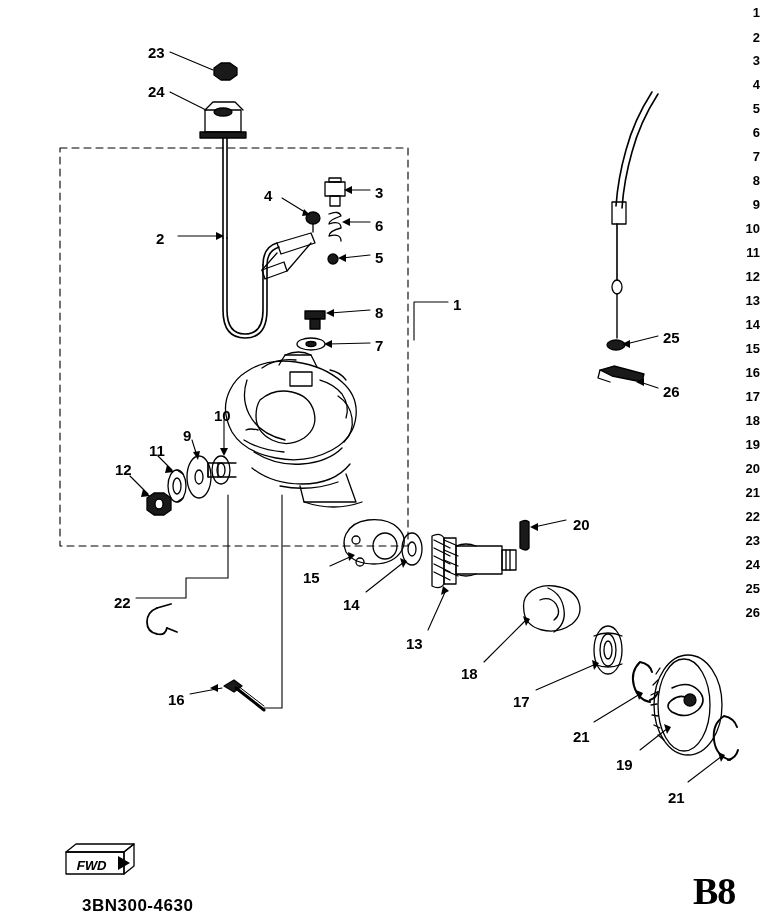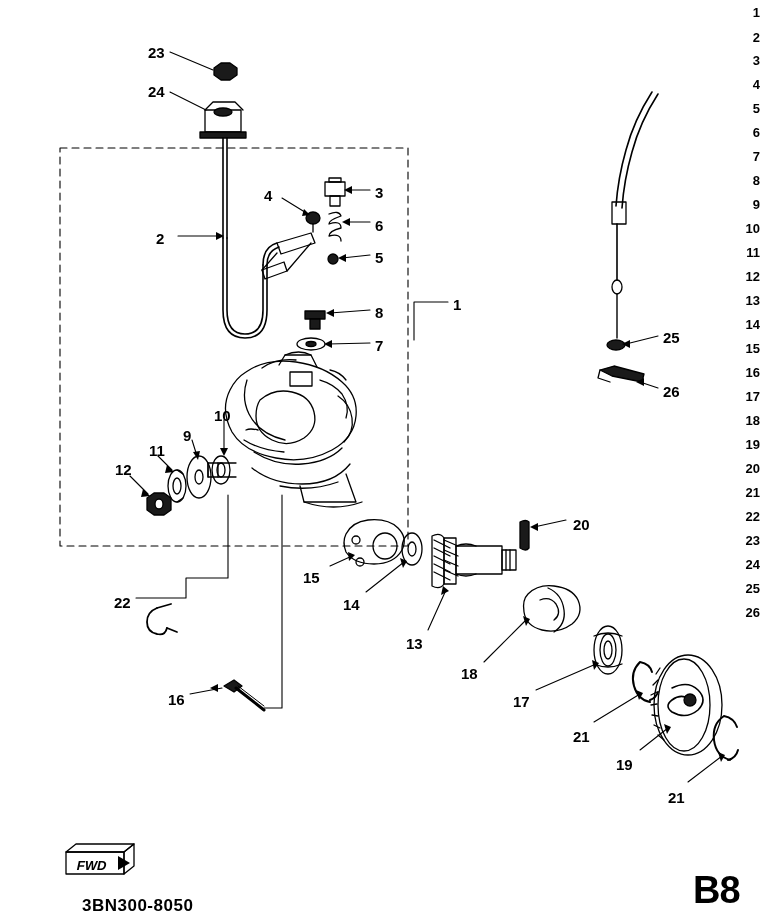--- a/index.html
+++ b/index.html
@@ -52,21 +52,21 @@
     top: 896px;
     font-family: "Liberation Sans", sans-serif;
     font-size: 17px;
     font-weight: bold;
     letter-spacing: 0.5px;
   }
   .pagecode {
     position: absolute;
     left: 693px;
     top: 869px;
-    font-family: Liberation Sans, sans-serif;
+    font-family: Liberation Serif, serif;
     font-size: 38px;
     font-weight: bold;
     letter-spacing: -1px;
   }
   .fwd-label {
     position: absolute;
     left: 77px;
     top: 858px;
     font-family: "Liberation Sans", sans-serif;
     font-size: 13px;
@@ -398,16 +398,16 @@
   <div class="rownum" style="left:738px; top:438px;">19</div>
   <div class="rownum" style="left:738px; top:462px;">20</div>
   <div class="rownum" style="left:738px; top:486px;">21</div>
   <div class="rownum" style="left:738px; top:510px;">22</div>
   <div class="rownum" style="left:738px; top:534px;">23</div>
   <div class="rownum" style="left:738px; top:558px;">24</div>
   <div class="rownum" style="left:738px; top:582px;">25</div>
   <div class="rownum" style="left:738px; top:606px;">26</div>
 
   <div class="fwd-label">FWD</div>
-  <div class="partno">3BN300-8050</div>
+  <div class="partno">3BN300-4630</div>
   <div class="pagecode">B8</div>
 
 </div>
 
 </body></html>

